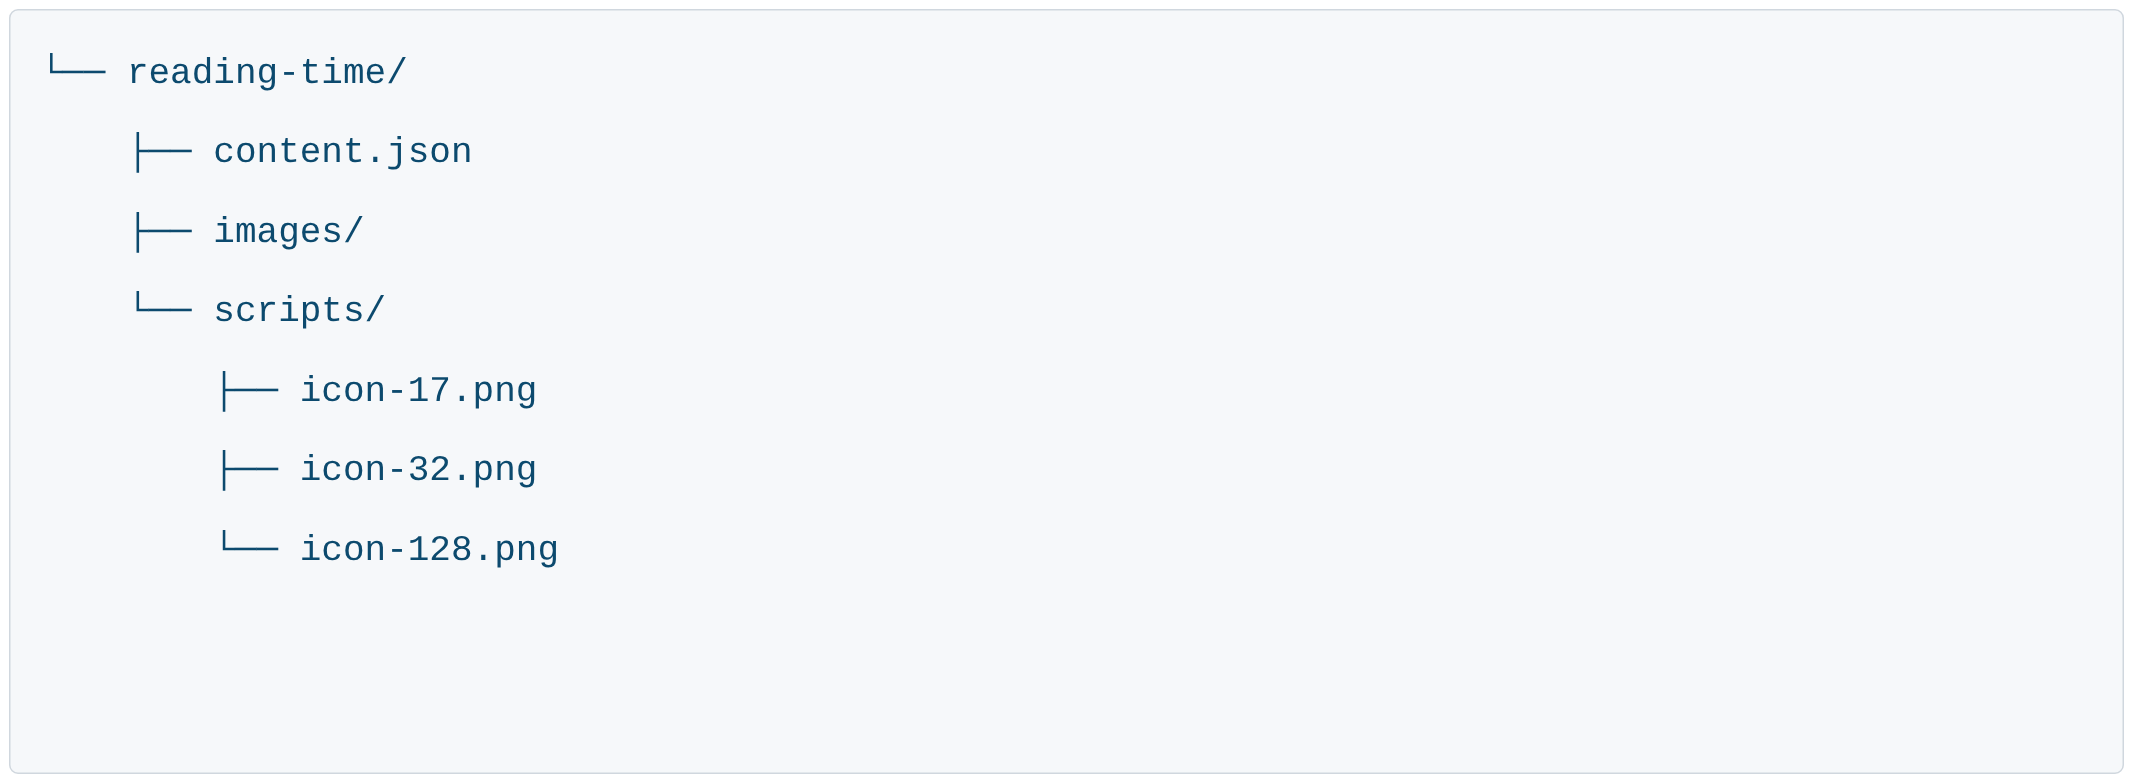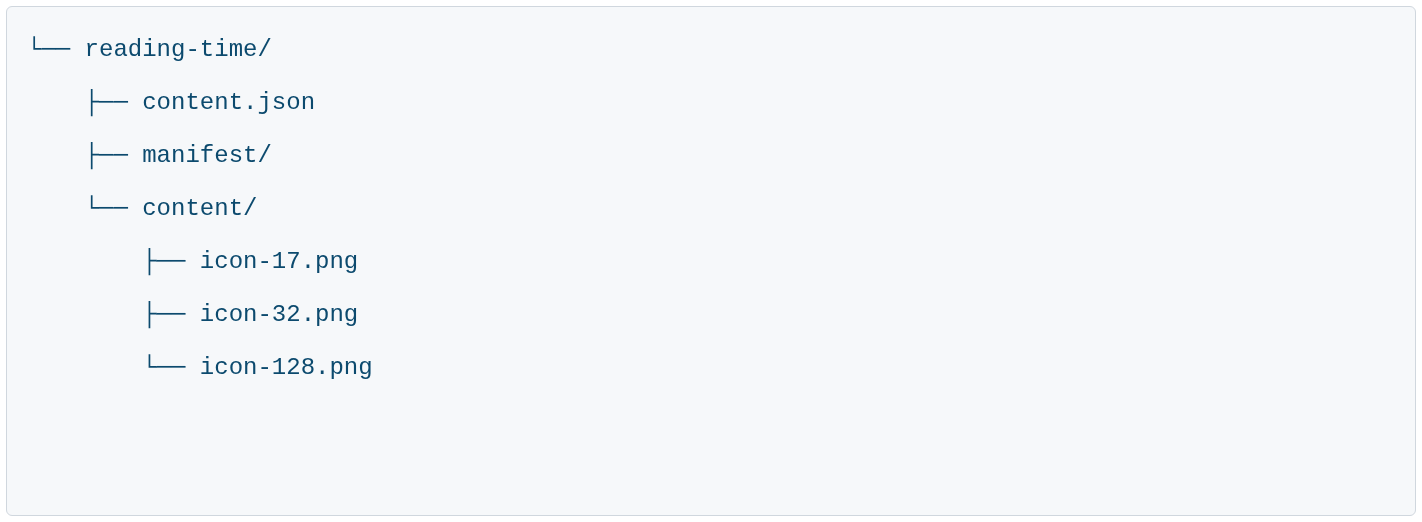--- a/index.html
+++ b/index.html
@@ -28,18 +28,18 @@
       white-space: pre;
       letter-spacing: 0;
     }
   </style>
 </head>
 <body>
 
 <div class="code-block">
   <div class="tree-line">└── reading-time/</div>
   <div class="tree-line">    ├── content.json</div>
-  <div class="tree-line">    ├── manifest/</div>
-  <div class="tree-line">    └── content/</div>
+  <div class="tree-line">    ├── images/</div>
+  <div class="tree-line">    └── scripts/</div>
   <div class="tree-line">        ├── icon-17.png</div>
   <div class="tree-line">        ├── icon-32.png</div>
   <div class="tree-line">        └── icon-128.png</div>
 </div>
 
 </body></html>

